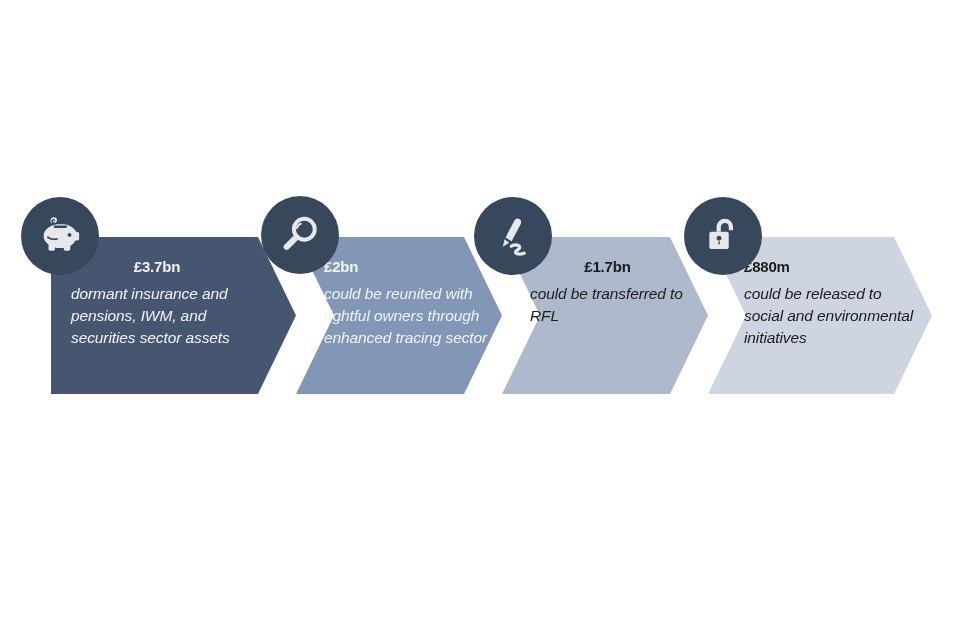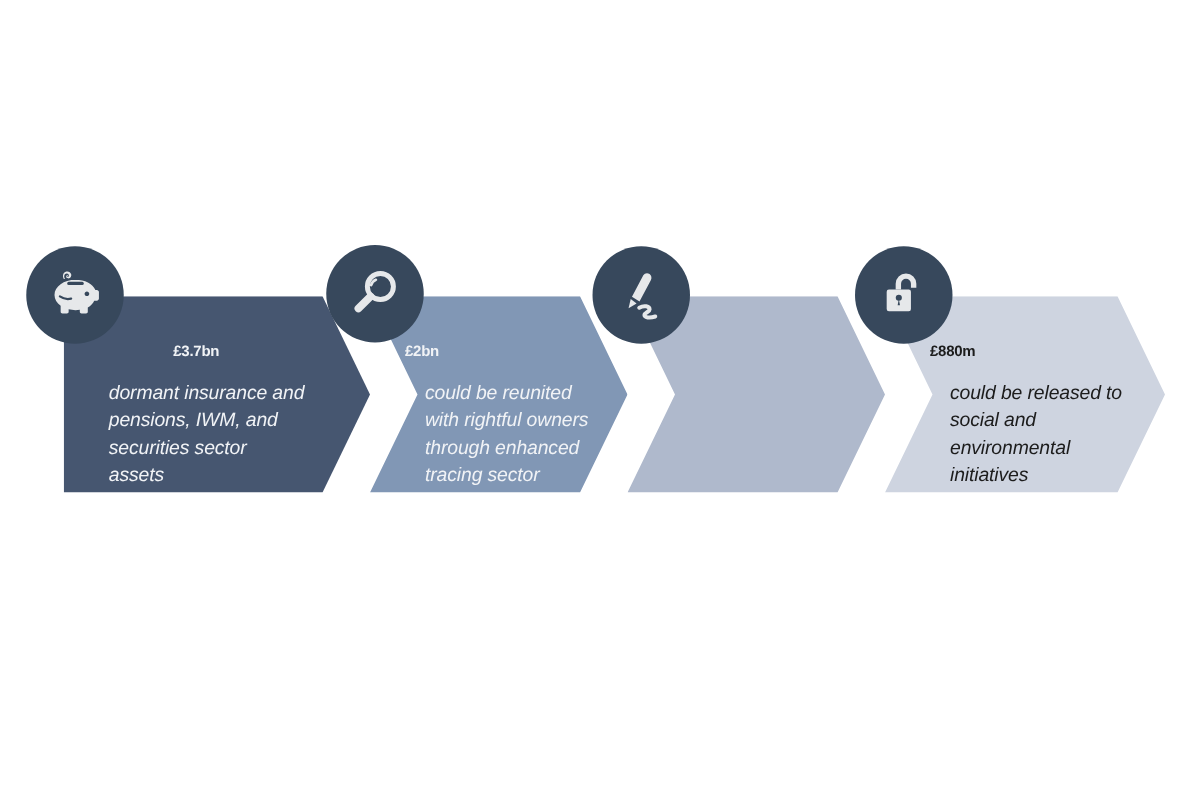--- a/index.html
+++ b/index.html
@@ -35,31 +35,31 @@
     height: 100%;
   }
   .stage-text {
     position: absolute;
     top: 0;
     height: 100%;
     box-sizing: border-box;
     padding-top: 22px;
   }
   .amount {
-    font-size: 12px;
+    font-size: 15px;
     font-weight: bold;
     line-height: 1.1;
-    margin: 16px 0 7px 0;
+    margin: 0 0 7px 0;
     letter-spacing: -0.2px;
   }
   .desc {
     font-size: 15.5px;
     font-style: italic;
     line-height: 1.42;
-    margin: 16px;
+    margin: 0;
     letter-spacing: -0.1px;
   }
   .light-text .amount, .light-text .desc { color: #f1f3f6; }
   .dark-text  .amount, .dark-text  .desc { color: #1c1c1c; }
 
   .badge {
     position: absolute;
     width: 78px;
     height: 78px;
     border-radius: 50%;
@@ -113,20 +113,24 @@
     <div class="stage-text light-text">
       <p class="amount">£2bn</p>
       <p class="desc">could be reunited with rightful owners through enhanced tracing sector</p>
     </div>
   </div>
 
   <div class="stage" id="stage-3">
     <svg class="chev-body" viewBox="0 0 206 157" preserveAspectRatio="none">
       <polygon points="0,0 168,0 206,78.5 168,157 0,157 38,78.5" fill="#afb9cc"></polygon>
     </svg>
+    <div class="stage-text dark-text">
+      <p class="amount">£1.7bn</p>
+      <p class="desc">could be transferred to RFL</p>
+    </div>
   </div>
 
   <div class="stage" id="stage-4">
     <svg class="chev-body" viewBox="0 0 224 157" preserveAspectRatio="none">
       <polygon points="0,0 186,0 224,78.5 186,157 0,157 38,78.5" fill="#ced4e0"></polygon>
     </svg>
     <div class="stage-text dark-text">
       <p class="amount">£880m</p>
       <p class="desc">could be released to social and environmental initiatives</p>
     </div>

